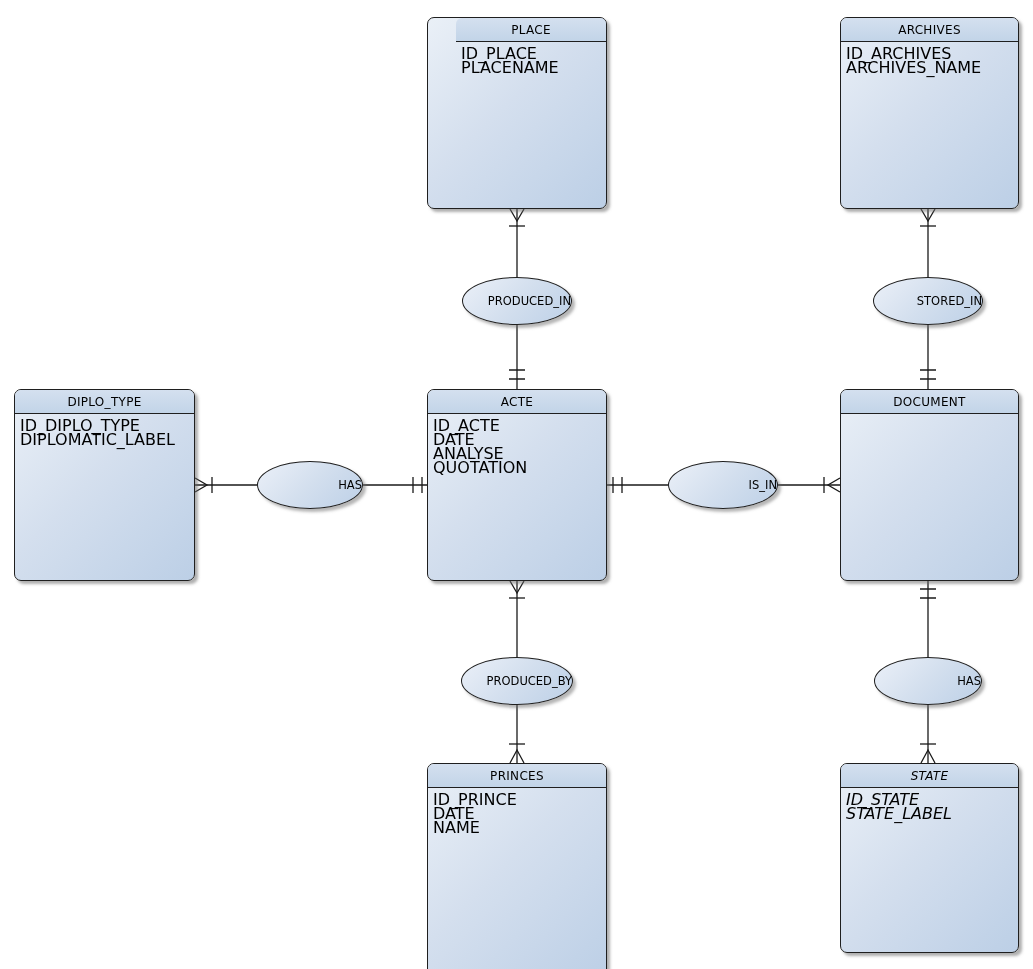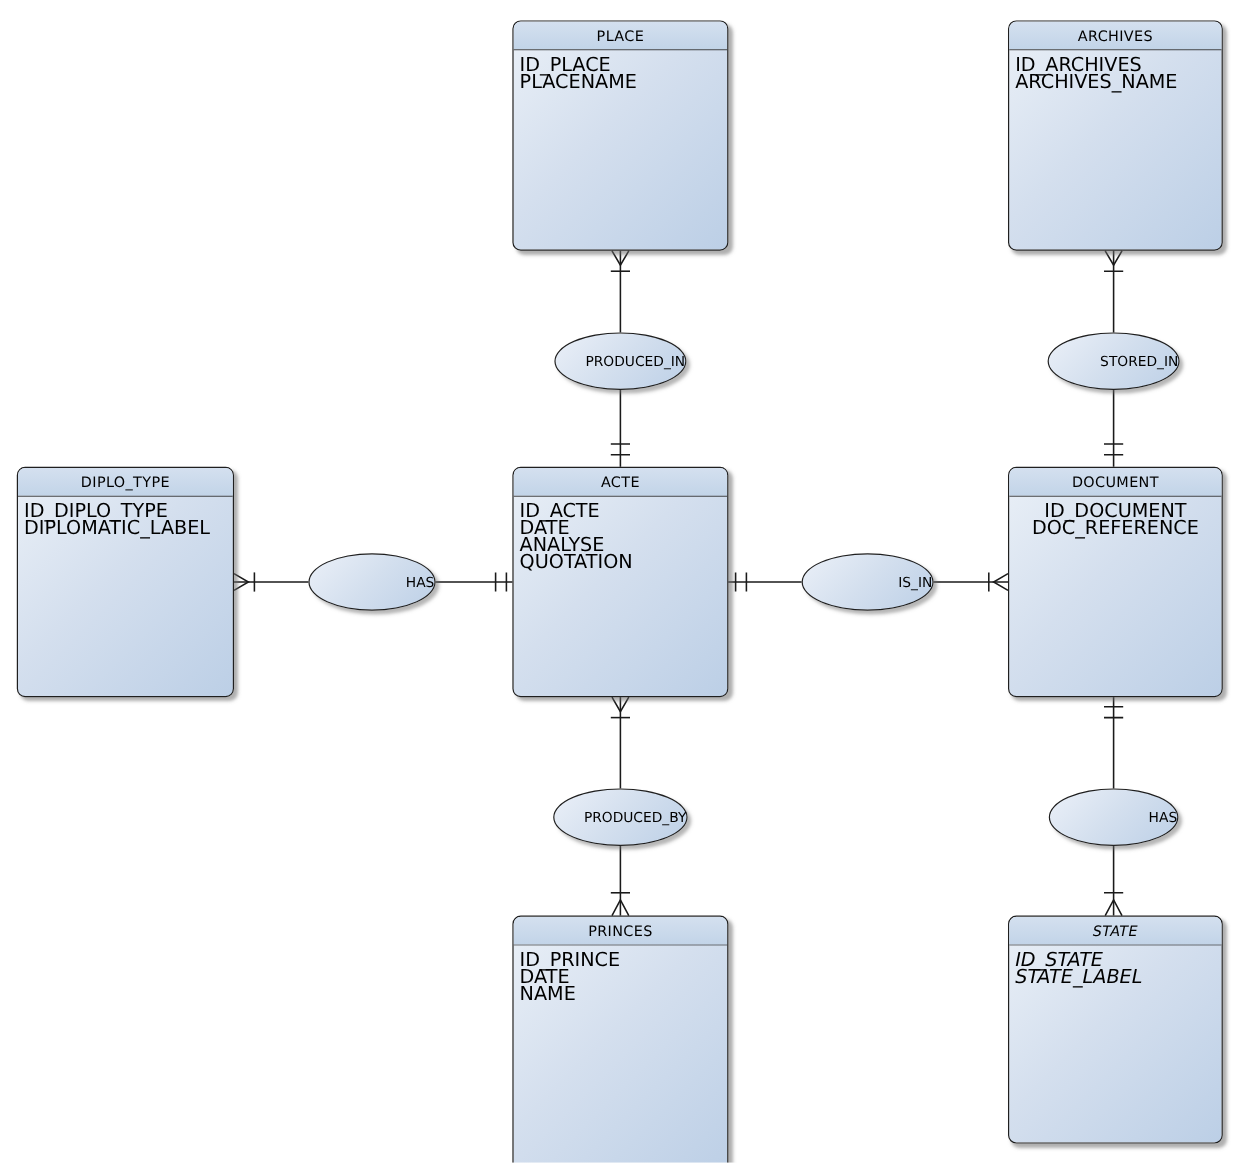--- a/index.html
+++ b/index.html
@@ -111,21 +111,21 @@
 
     <g>
       <line x1="928" y1="581" x2="928" y2="657"></line>
       <line x1="928" y1="705" x2="928" y2="763"></line>
       <path d="M920,589 L936,589 M920,598 L936,598"></path>
       <path d="M920,744 L936,744"></path>
       <path d="M921,763 L928,750 L935,763"></path>
     </g>
   </svg>
 
-  <div class="entity" style="left:427px; top:17px; width:180px; height:192px;">
+  <div class="entity" style="left:427px; top:17px; width:180px; height:192px;padding-left:28px;">
     <div class="entity-header">PLACE</div>
     <div class="entity-body">
       <div class="attr">ID_PLACE</div>
       <div class="attr">PLACENAME</div>
     </div>
   </div>
 
   <div class="entity" style="left:840px; top:17px; width:179px; height:192px;">
     <div class="entity-header">ARCHIVES</div>
     <div class="entity-body">
@@ -145,26 +145,22 @@
   <div class="entity" style="left:427px; top:389px; width:180px; height:192px;">
     <div class="entity-header">ACTE</div>
     <div class="entity-body">
       <div class="attr">ID_ACTE</div>
       <div class="attr">DATE</div>
       <div class="attr">ANALYSE</div>
       <div class="attr">QUOTATION</div>
     </div>
   </div>
 
-  <div class="entity" style="left:840px; top:389px; width:179px; height:192px;text-align:center;">
+  <div class="entity" style="left:840px; top:389px; width:179px; height:192px;">
     <div class="entity-header">DOCUMENT</div>
-    <div class="entity-body">
-      <div class="attr">ID_DOCUMENT</div>
-      <div class="attr">DOC_REFERENCE</div>
-    </div>
   </div>
 
   <div class="entity" style="left:427px; top:763px; width:180px; height:220px;">
     <div class="entity-header">PRINCES</div>
     <div class="entity-body">
       <div class="attr">ID_PRINCE</div>
       <div class="attr">DATE</div>
       <div class="attr">NAME</div>
     </div>
   </div>

